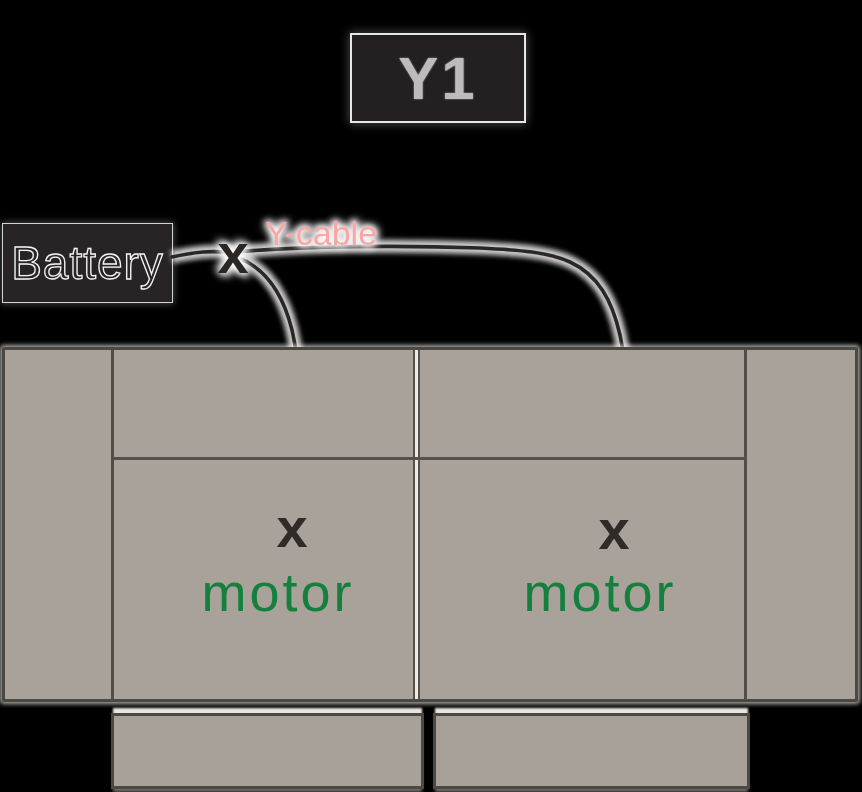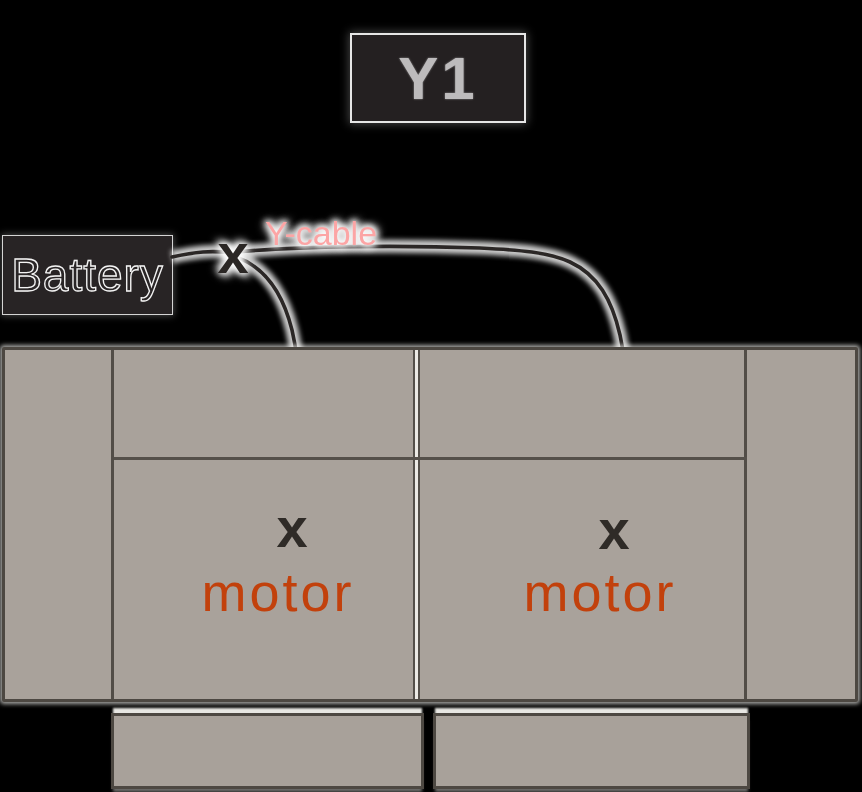--- a/index.html
+++ b/index.html
@@ -29,21 +29,21 @@
     font-size: 60px;
     font-weight: 700;
     letter-spacing: 3px;
     color: #bdbbbc;
     text-shadow: 0 0 2px rgba(255,255,255,0.55);
   }
 
   
   .battery-box {
     position: absolute;
-    left: 3px; top: 236px;
+    left: 3px; top: 224px;
     width: 169px; height: 78px;
     background: #282425;
     box-shadow: 0 0 0 1px rgba(255,255,255,0.8), 0 0 7px 2px rgba(255,255,255,0.28);
     display: flex; align-items: center; justify-content: center;
   }
   .battery-text {
     font-size: 46px;
     font-weight: 400;
     letter-spacing: 1px;
     color: #2a2627;
@@ -128,21 +128,21 @@
 
   
   .motor-label {
     position: absolute;
     top: 561px;
     width: 240px;
     text-align: center;
     font-size: 54px;
     font-weight: 400;
     letter-spacing: 3px;
-    color: #c2410c;
+    color: #15803d;
   }
   .motor-label.left  { left: 158px; }
   .motor-label.right { left: 480px; }
 
   
   .footrest {
     position: absolute;
     top: 713px;
     height: 70px;
     background: #a8a19a;

